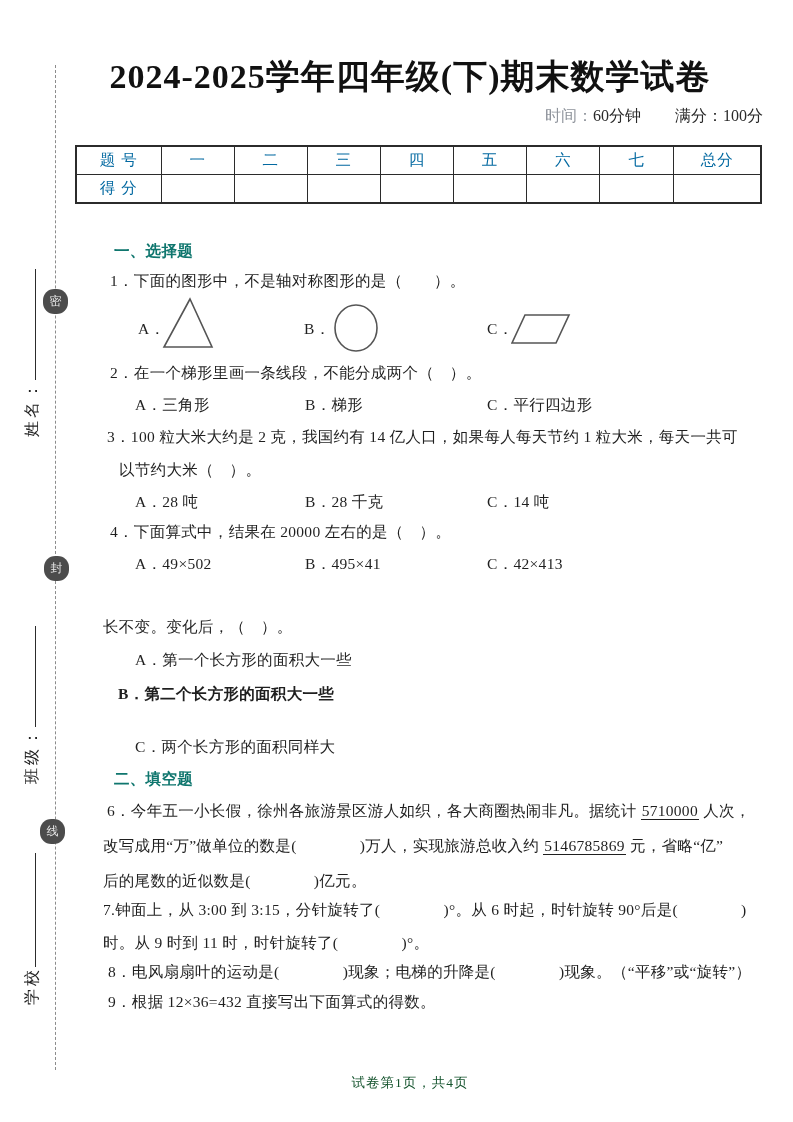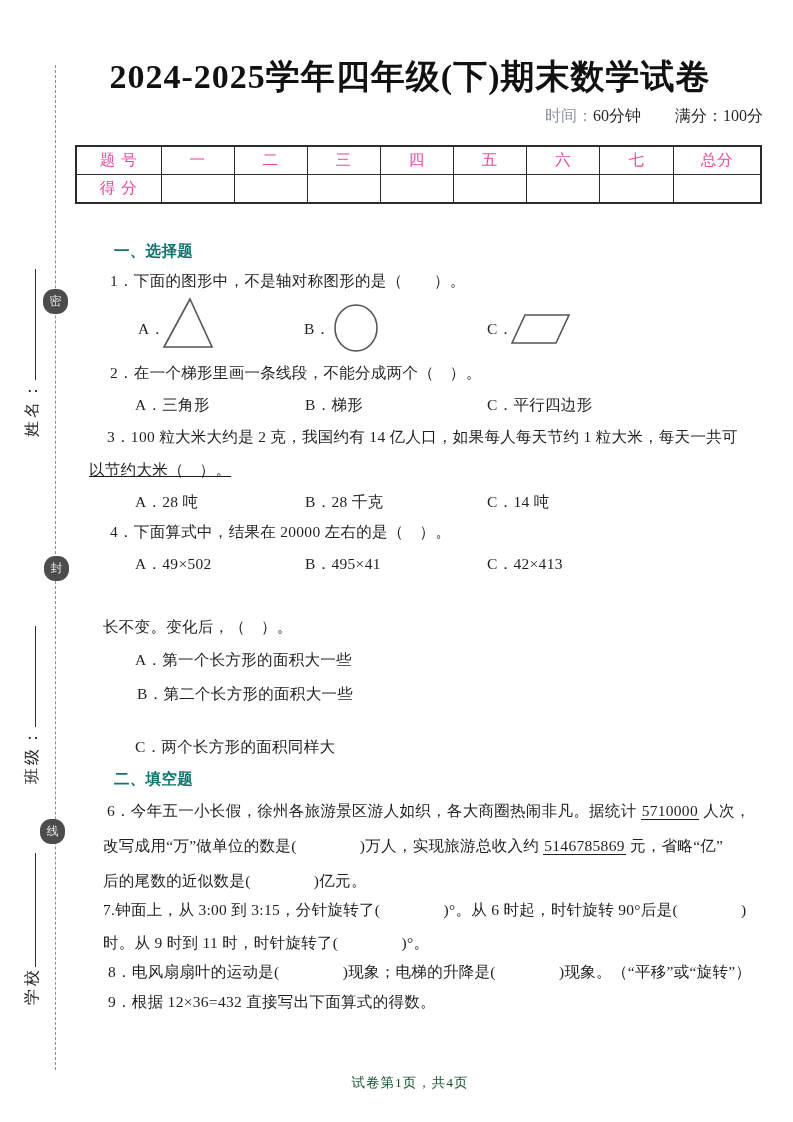--- a/index.html
+++ b/index.html
@@ -23,21 +23,21 @@
   .muted { color:#8e939b; }
 
   
   .score-table {
     position:absolute; left:75px; top:145px; width:687px;
     border-collapse:collapse; table-layout:fixed;
     border:2.5px solid #2b2b2b;
   }
   .score-table td {
     border:1.2px solid #2b2b2b; text-align:center; vertical-align:middle;
-    font-size:15.5px; height:27px; padding:0; letter-spacing:1px; color:#ec4899;
+    font-size:15.5px; height:27px; padding:0; letter-spacing:1px; color:#0369a1;
   }
 
   
   .seal-dash {
     position:absolute; left:55px; top:65px; height:1005px; width:0;
     border-left:1.6px dashed #8c8c8c;
   }
   .stamp {
     position:absolute; width:25px; height:25px; border-radius:45%;
     background:#4c4c4c; color:#e9e9e9; font-size:12px;
@@ -155,33 +155,33 @@
         <polygon points="14,2 58,2 45,30 1,30" fill="none" stroke="#555" stroke-width="1.6"></polygon>
       </svg>
   </div>
 
   <div class="tline" style="left:110px; top:362px;">2．在一个梯形里画一条线段，不能分成两个（　）。</div>
   <div class="tline" style="left:135px; top:394px;">A．三角形</div>
   <div class="tline" style="left:305px; top:394px;">B．梯形</div>
   <div class="tline" style="left:487px; top:394px;">C．平行四边形</div>
 
   <div class="tline" style="left:107px; top:426px;">3．100 粒大米大约是 2 克，我国约有 14 亿人口，如果每人每天节约 1 粒大米，每天一共可</div>
-  <div class="tline" style="left:89px; top:459px;text-decoration:underline;">以节约大米（　）。</div>
+  <div class="tline" style="left:119px; top:459px;">以节约大米（　）。</div>
   <div class="tline" style="left:135px; top:491px;">A．28 吨</div>
   <div class="tline" style="left:305px; top:491px;">B．28 千克</div>
   <div class="tline" style="left:487px; top:491px;">C．14 吨</div>
 
   <div class="tline" style="left:110px; top:521px;">4．下面算式中，结果在 20000 左右的是（　）。</div>
   <div class="tline" style="left:135px; top:553px;">A．49×502</div>
   <div class="tline" style="left:305px; top:553px;">B．495×41</div>
   <div class="tline" style="left:487px; top:553px;">C．42×413</div>
 
   <div class="tline" style="left:103px; top:616px;text-align:center;">长不变。变化后，（　）。</div>
   <div class="tline" style="left:135px; top:649px;">A．第一个长方形的面积大一些</div>
-  <div class="tline" style="left:137px; top:683px;">B．第二个长方形的面积大一些</div>
+  <div class="tline" style="left:118px; top:683px;font-weight:bold;">B．第二个长方形的面积大一些</div>
   <div class="tline" style="left:135px; top:716px;margin-top:20px;">C．两个长方形的面积同样大</div>
 
   <div class="tline bold" style="left:114px; top:768px;">二、填空题</div>
 
   <div class="tline" style="left:107px; top:800px;"><span>6．今年五一小长假，徐州各旅游景区游人如织，各大商圈热闹非凡。据统计 </span><span class="u">5710000</span><span> 人次，</span></div>
   <div class="tline" style="left:103px; top:835px;"><span>改写成用“万”做单位的数是(　　　　)万人，实现旅游总收入约 </span><span class="u">5146785869</span><span> 元，省略“亿”</span></div>
   <div class="tline" style="left:103px; top:870px;">后的尾数的近似数是(　　　　)亿元。</div>
 
   <div class="tline" style="left:103px; top:899px;">7.钟面上，从 3:00 到 3:15，分针旋转了(　　　　)°。从 6 时起，时针旋转 90°后是(　　　　)</div>
   <div class="tline" style="left:103px; top:932px;">时。从 9 时到 11 时，时针旋转了(　　　　)°。</div>

